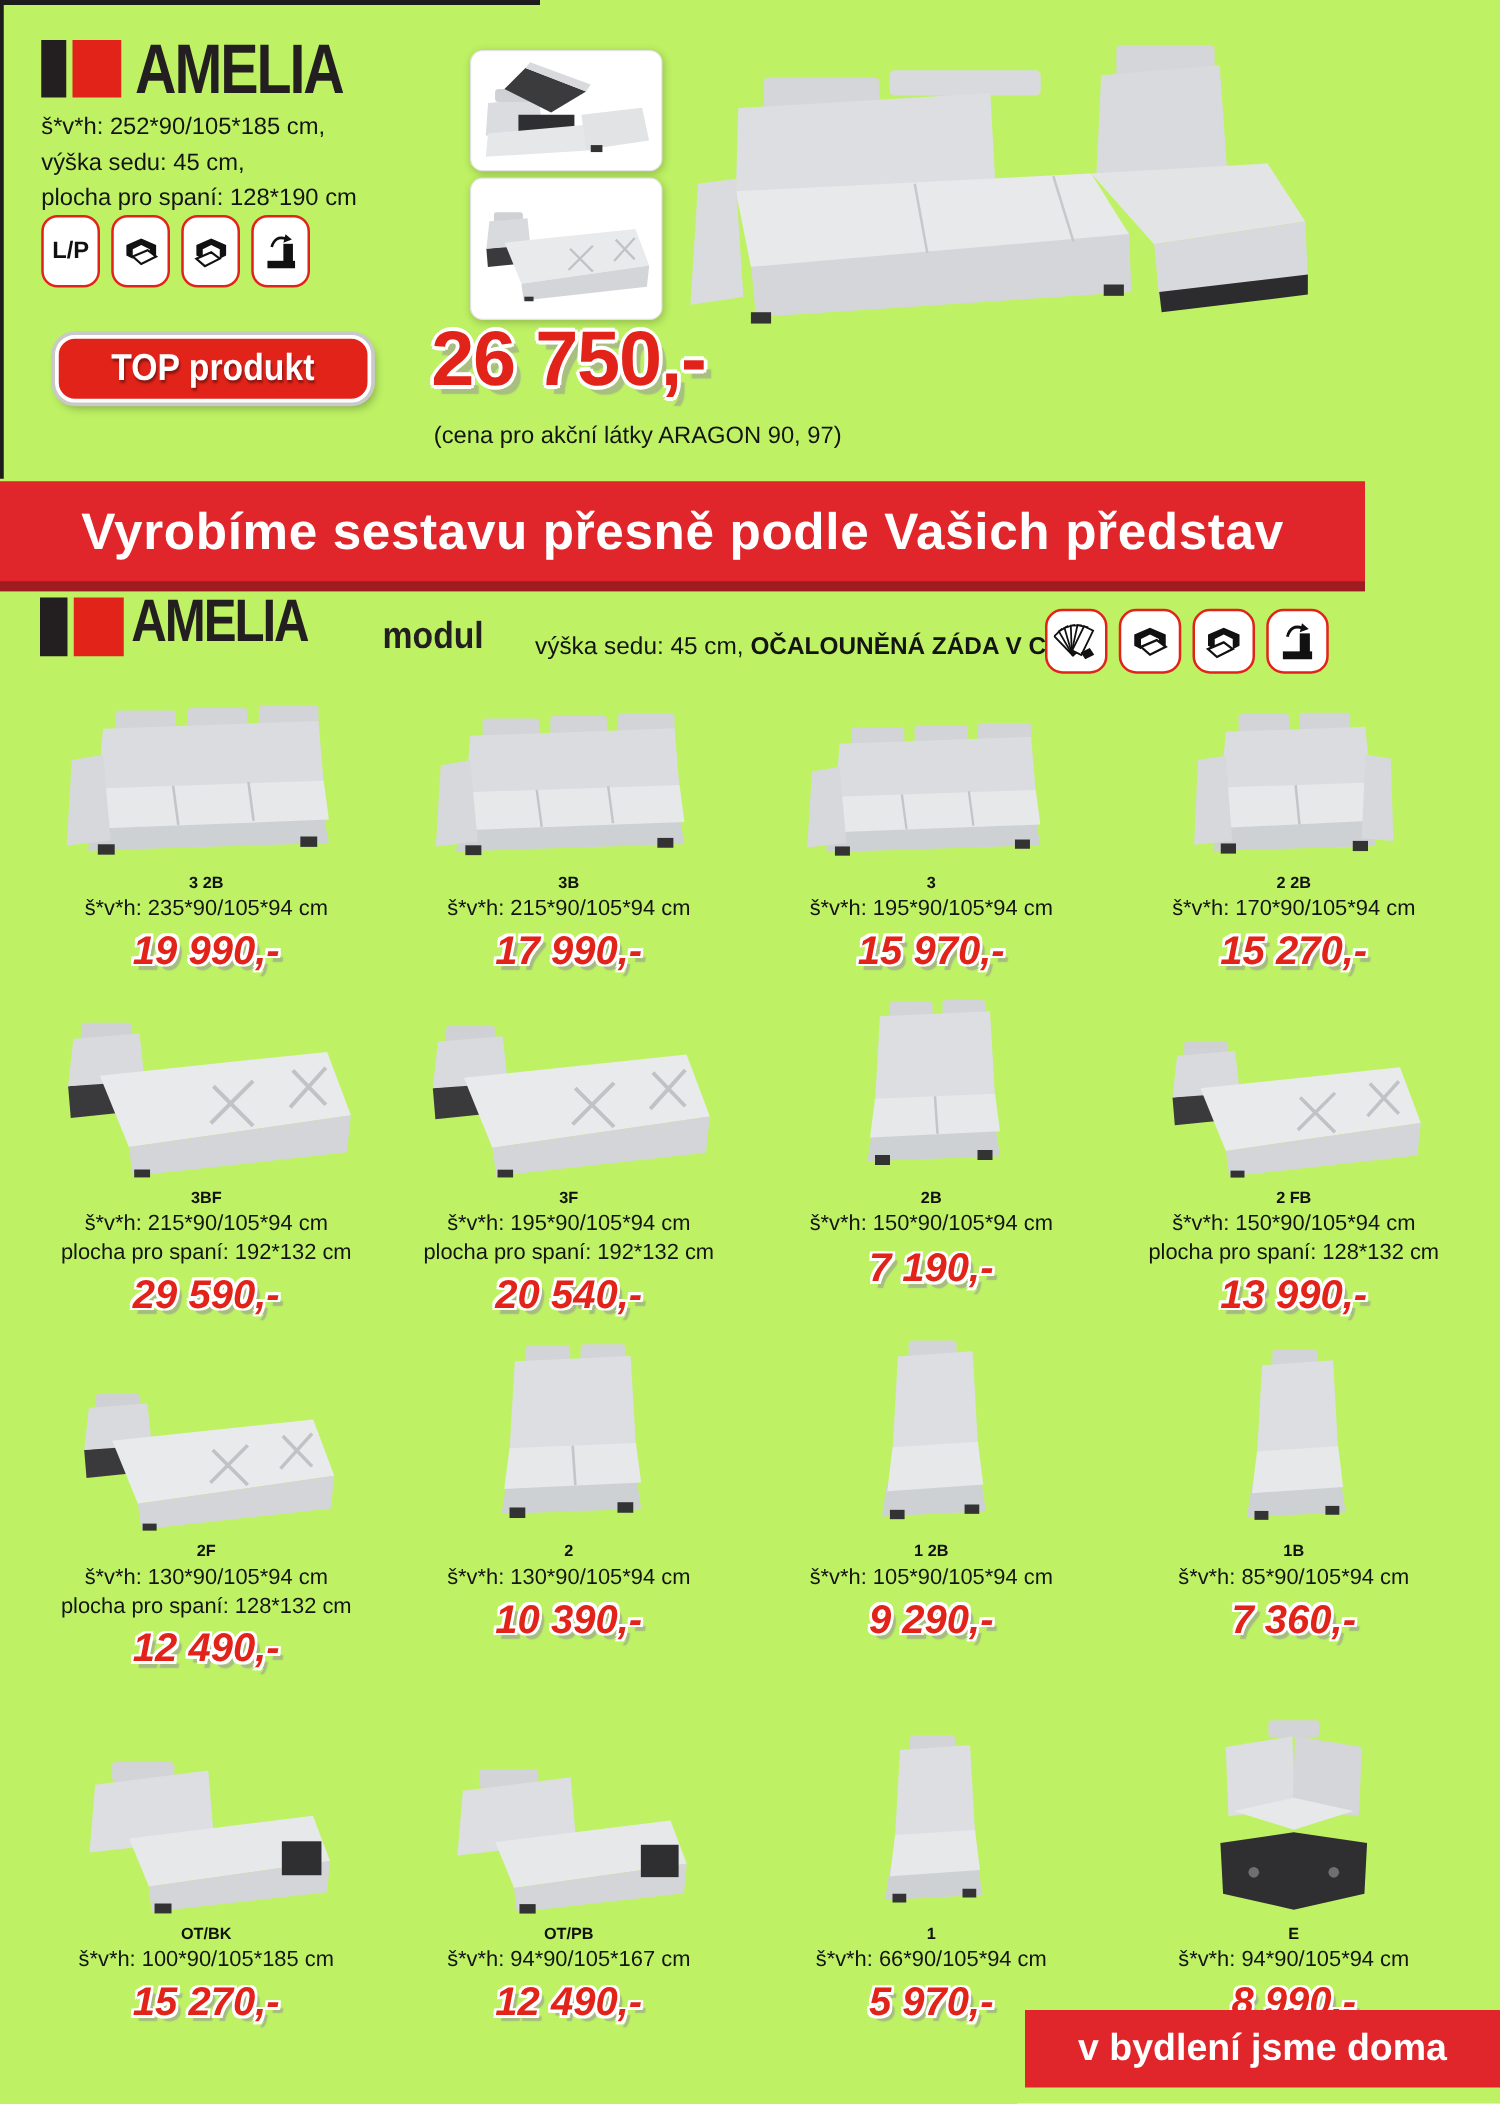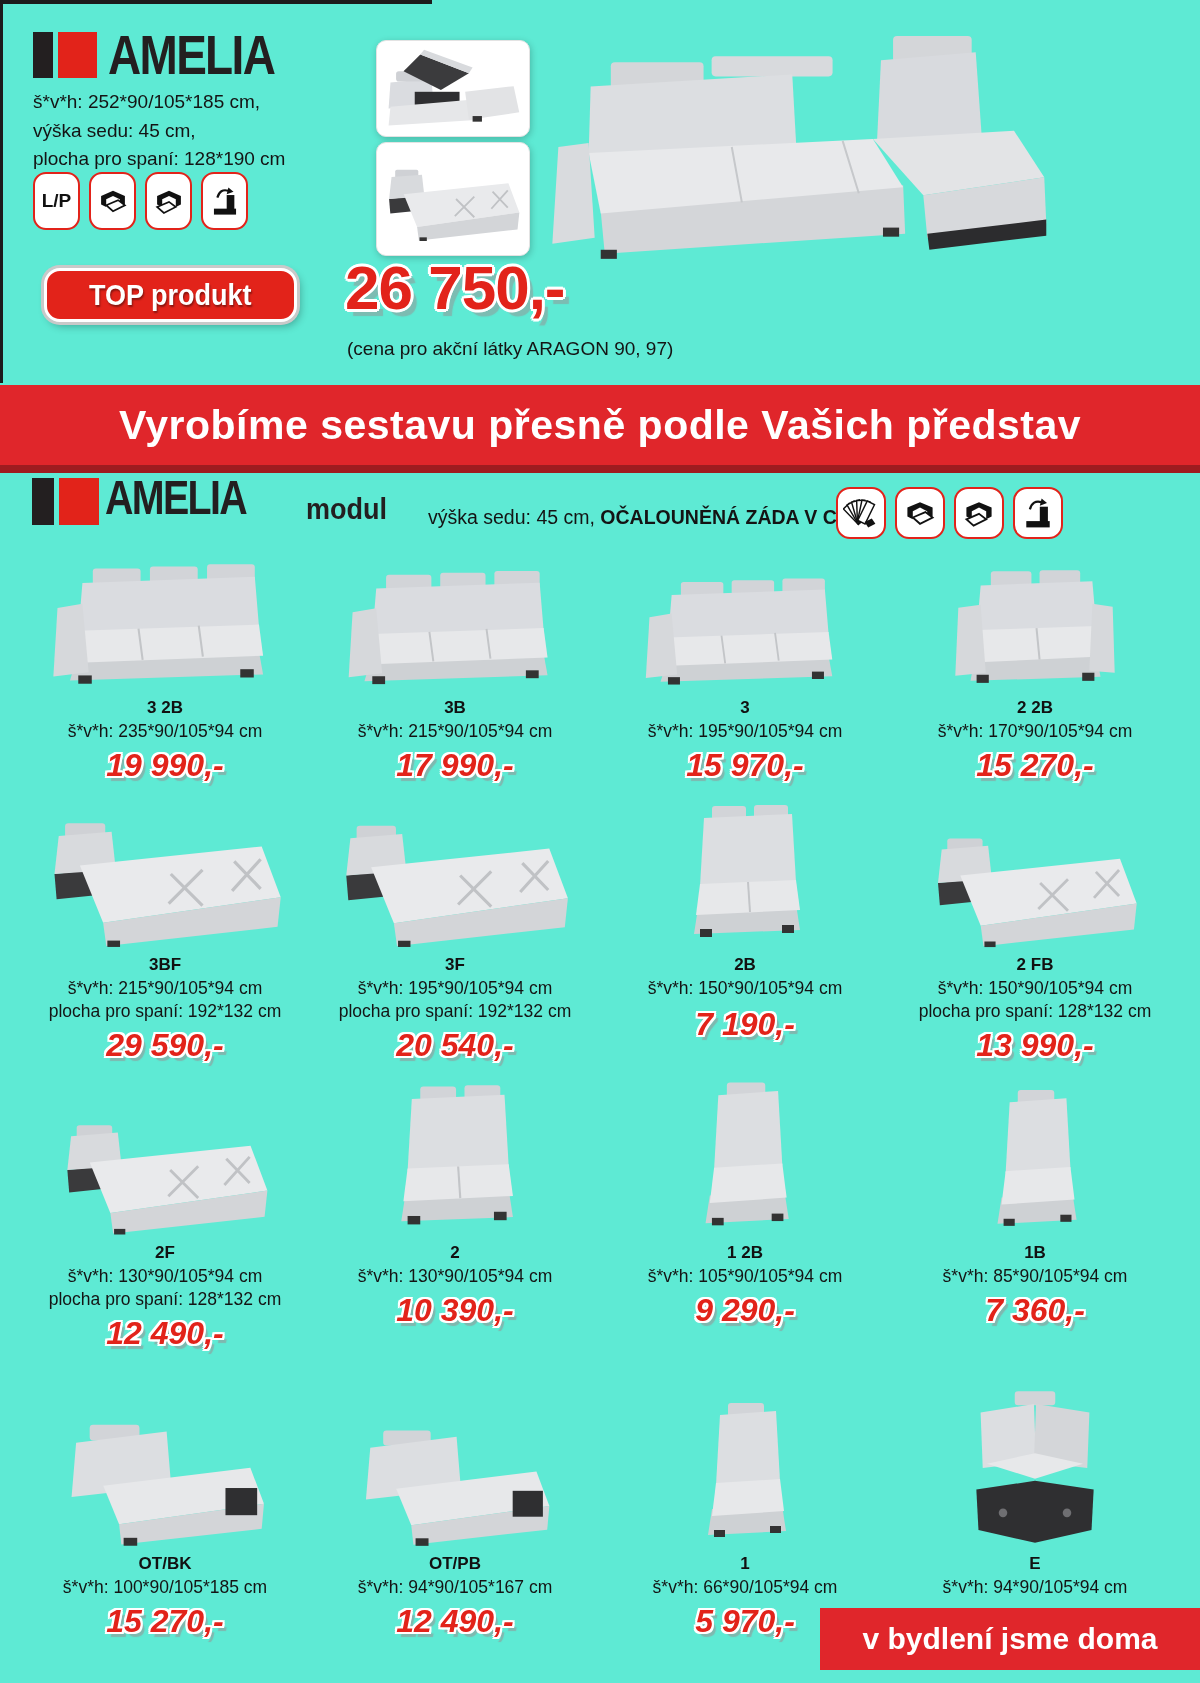--- a/index.html
+++ b/index.html
@@ -1,16 +1,16 @@
 <!DOCTYPE html>
 <html><head>
 <meta charset="utf-8">
 <style>
   html,body{margin:0;padding:0;background:#ffffff;}
-  #page{position:relative;width:1200px;height:1683px;background:#5eead4;overflow:hidden;
+  #page{position:relative;width:1200px;height:1683px;background:#bef264;overflow:hidden;
         font-family:"Liberation Sans",sans-serif;color:#1b1b1b;}
 
   
   .edge-top{position:absolute;left:0;top:0;width:432px;height:4px;background:#1c1c1c;}
   .edge-left{position:absolute;left:0;top:0;width:3px;height:383px;background:#1c1c1c;}
 
   
   .logo-black{position:absolute;background:#231f20;}
   .logo-red{position:absolute;background:#e2231a;}
   .hero-logo-black{left:33px;top:32px;width:20px;height:46px;}
@@ -38,21 +38,21 @@
   .top-badge span{color:#fff;font-size:30px;font-weight:800;transform:scaleX(.9);
                   text-shadow:1px 2px 2px rgba(0,0,0,.4);white-space:nowrap;}
   .hero-price{position:absolute;left:345px;top:252px;font-size:62px;font-weight:900;
               color:#e2231a;letter-spacing:-1px;white-space:nowrap;
               text-shadow:-2px -2px 0 #fff,2px -2px 0 #fff,-2px 2px 0 #fff,2px 2px 0 #fff,
                           0 -3px 0 #fff,0 3px 0 #fff,-3px 0 0 #fff,3px 0 0 #fff,
                           6px 7px 1px rgba(150,150,150,.55);}
   .hero-note{position:absolute;left:347px;top:338px;font-size:19px;color:#141414;}
 
   
-  .banner{position:absolute;left:0;top:385px;width:1200px;height:80px;background:#e0262b;
+  .banner{position:absolute;left:0;top:385px;width:1092px;height:80px;background:#e0262b;
           border-bottom:8px solid #9e1c20;display:flex;align-items:center;justify-content:center;text-align:right;}
   .banner span{color:#fff;font-size:41px;font-weight:800;letter-spacing:.5px;white-space:nowrap;}
 
   
   .mod-logo-black{left:32px;top:478px;width:22px;height:47px;}
   .mod-logo-red{left:59px;top:478px;width:40px;height:47px;}
   .mod-brand{position:absolute;left:105px;top:470px;font-size:48px;font-weight:900;color:#231f20;
              transform:scaleX(.82);transform-origin:left;letter-spacing:-2px;white-space:nowrap;}
   .mod-suffix{position:absolute;left:306px;top:492px;font-size:30px;font-weight:800;color:#231f20;
               transform:scaleX(.9);transform-origin:left;}
@@ -61,21 +61,21 @@
   .mod-icons{left:836px;top:487px;}
   .mod-icons .fbox{width:50px;height:52px;border-radius:14px;}
 
   
   .grid{position:absolute;left:20px;top:556px;width:1160px;}
   .grid-row{display:grid;grid-template-columns:repeat(4,1fr);}
   .row2{margin-top:14px;} .row3{margin-top:12px;} .row4{margin-top:20px;}
   .cell{display:flex;flex-direction:column;align-items:center;text-align:center;}
   .pimg{display:flex;align-items:flex-end;justify-content:center;width:100%;}
   .r1 .pimg{height:135px;} .r2 .pimg{height:150px;} .r3 .pimg{height:160px;} .r4 .pimg{height:175px;}
-  .p-name{font-size:17px;font-weight:700;margin-top:7px;color:#111;}
+  .p-name{font-size:13px;font-weight:700;margin-top:7px;color:#111;}
   .p-dims{font-size:17.5px;margin-top:3px;color:#141414;}
   .p-sleep{font-size:17.5px;margin-top:2px;color:#141414;}
   .p-price{font-size:32px;font-weight:900;font-style:italic;color:#e2231a;margin-top:5px;white-space:nowrap;
            text-shadow:-2px -2px 0 #fff,2px -2px 0 #fff,-2px 2px 0 #fff,2px 2px 0 #fff,
                        0 -2px 0 #fff,0 2px 0 #fff,-2px 0 0 #fff,2px 0 0 #fff,
                        4px 5px 1px rgba(150,150,150,.6);}
 
   
   .footer-banner{position:absolute;left:820px;top:1608px;width:380px;height:62px;background:#e0262b;
                  display:flex;align-items:center;justify-content:center;}

